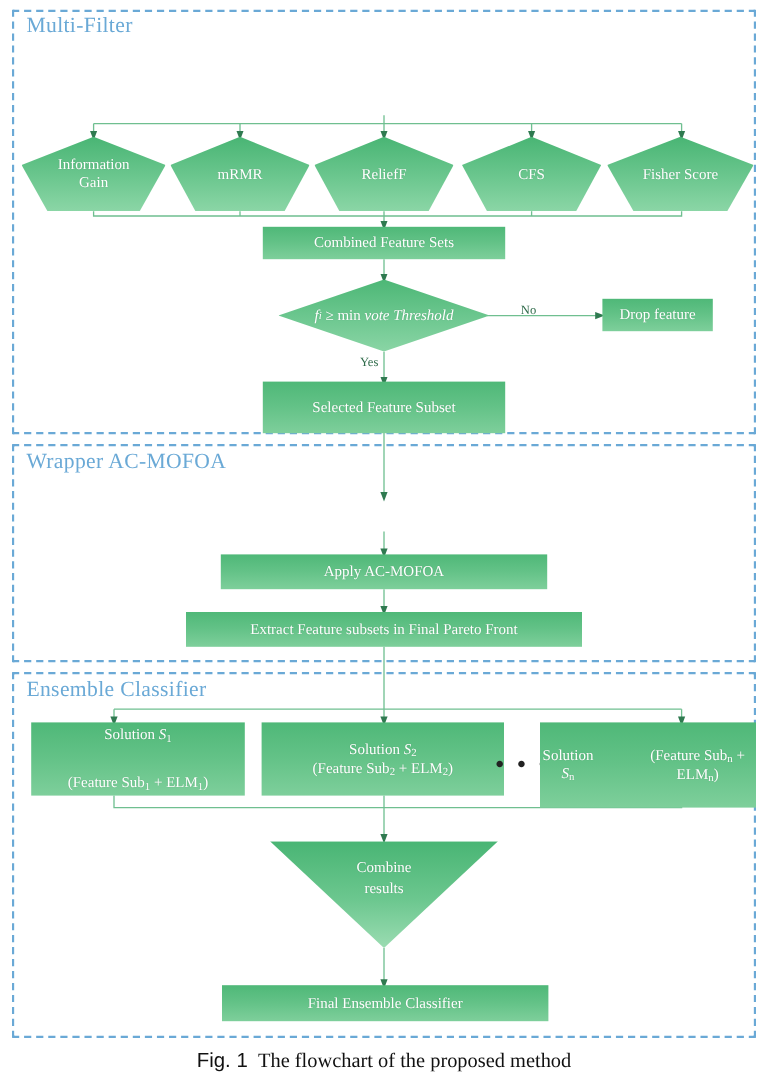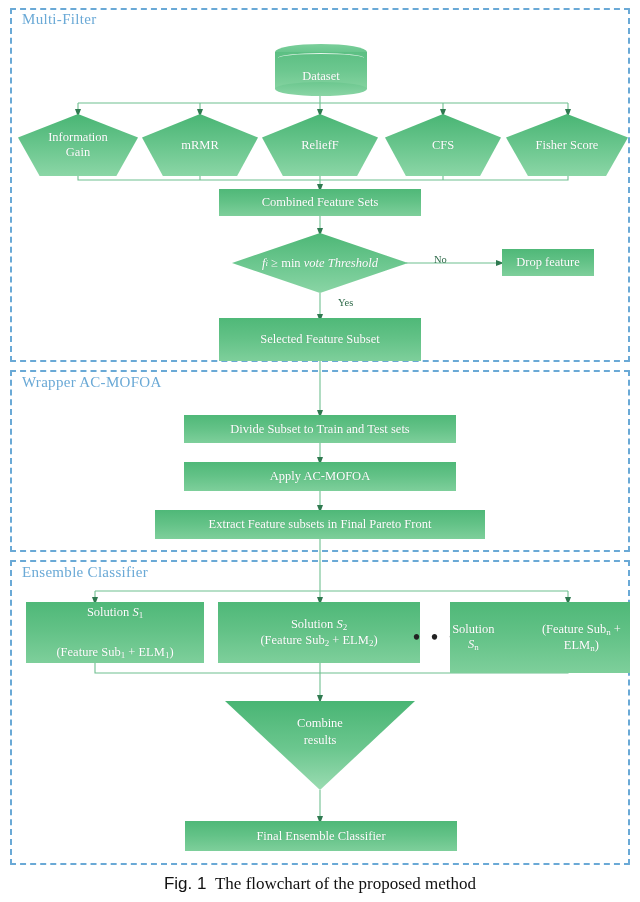--- a/index.html
+++ b/index.html
@@ -24,21 +24,21 @@
   
   .section {
     position: absolute;
     border: 2.5px dashed #6aa9d6;
     box-sizing: border-box;
     border-radius: 1px;
   }
   .section-label {
     position: absolute;
     color: #6aa9d6;
-    font-size: 15px;
+    font-size: 18px;
     font-family: "Liberation Serif", "DejaVu Serif", serif;
     letter-spacing: .3px;
     white-space: nowrap;
   }
 
   
   .node {
     position: absolute;
     box-sizing: border-box;
     display: flex;
@@ -229,27 +229,20 @@
 
       <path d="M320,673 L320,699" marker-end="url(#ah)"></path>
 
       <path d="M320,790 L320,820" marker-end="url(#ah)"></path>
     </g>
   </svg>
 
   <div class="section" style="left:10px; top:8px; width:620px; height:354px;"></div>
   <div class="section-label" style="left:22px; top:11px;">Multi-Filter</div>
 
-  <div class="cyl" style="left:275px; top:44px; width:92px; height:52px;">
-    <div class="top"></div>
-    <div class="body"></div>
-    <div class="bot"></div>
-    <div class="ring"></div>
-    <div class="label">Dataset</div>
-  </div>
 
   <div class="node pent" style="left:18px; top:114px; width:120px; height:62px;">
     <div>
       <span>Information</span><br>
       <span>Gain</span>
     </div>
   </div>
   <div class="node pent" style="left:142px; top:114px; width:116px; height:62px;">
     <span>mRMR</span>
   </div>
@@ -272,32 +265,29 @@
     <div class="diamond-text">
       <span class="ital">f</span><span class="sub ital">i</span>&nbsp;<span>≥</span>&nbsp;<span>min</span>&nbsp;<span class="ital">vote Threshold</span>
     </div>
   </div>
 
   <div class="edge-label" style="left:434px; top:254px;">No</div>
   <div class="node rect" style="left:502px; top:249px; width:92px; height:27px;">
     <span>Drop feature</span>
   </div>
 
-  <div class="edge-label" style="left:300px; top:297px;margin-left:38px;">Yes</div>
+  <div class="edge-label" style="left:300px; top:297px;">Yes</div>
 
   <div class="node rect" style="left:219px; top:318px; width:202px; height:43px;">
     <span>Selected Feature Subset</span>
   </div>
 
   <div class="section" style="left:10px; top:370px; width:620px; height:182px;"></div>
   <div class="section-label" style="left:22px; top:374px;">Wrapper AC-MOFOA</div>
 
-  <div class="node rect" style="left:184px; top:415px; width:272px; height:28px;">
-    <span>Divide Subset to Train and Test sets</span>
-  </div>
   <div class="node rect" style="left:184px; top:462px; width:272px; height:29px;">
     <span>Apply AC-MOFOA</span>
   </div>
   <div class="node rect" style="left:155px; top:510px; width:330px; height:29px;">
     <span>Extract Feature subsets in Final Pareto Front</span>
   </div>
 
   <div class="section" style="left:10px; top:560px; width:620px; height:305px;"></div>
   <div class="section-label" style="left:22px; top:564px;">Ensemble Classifier</div>
 

